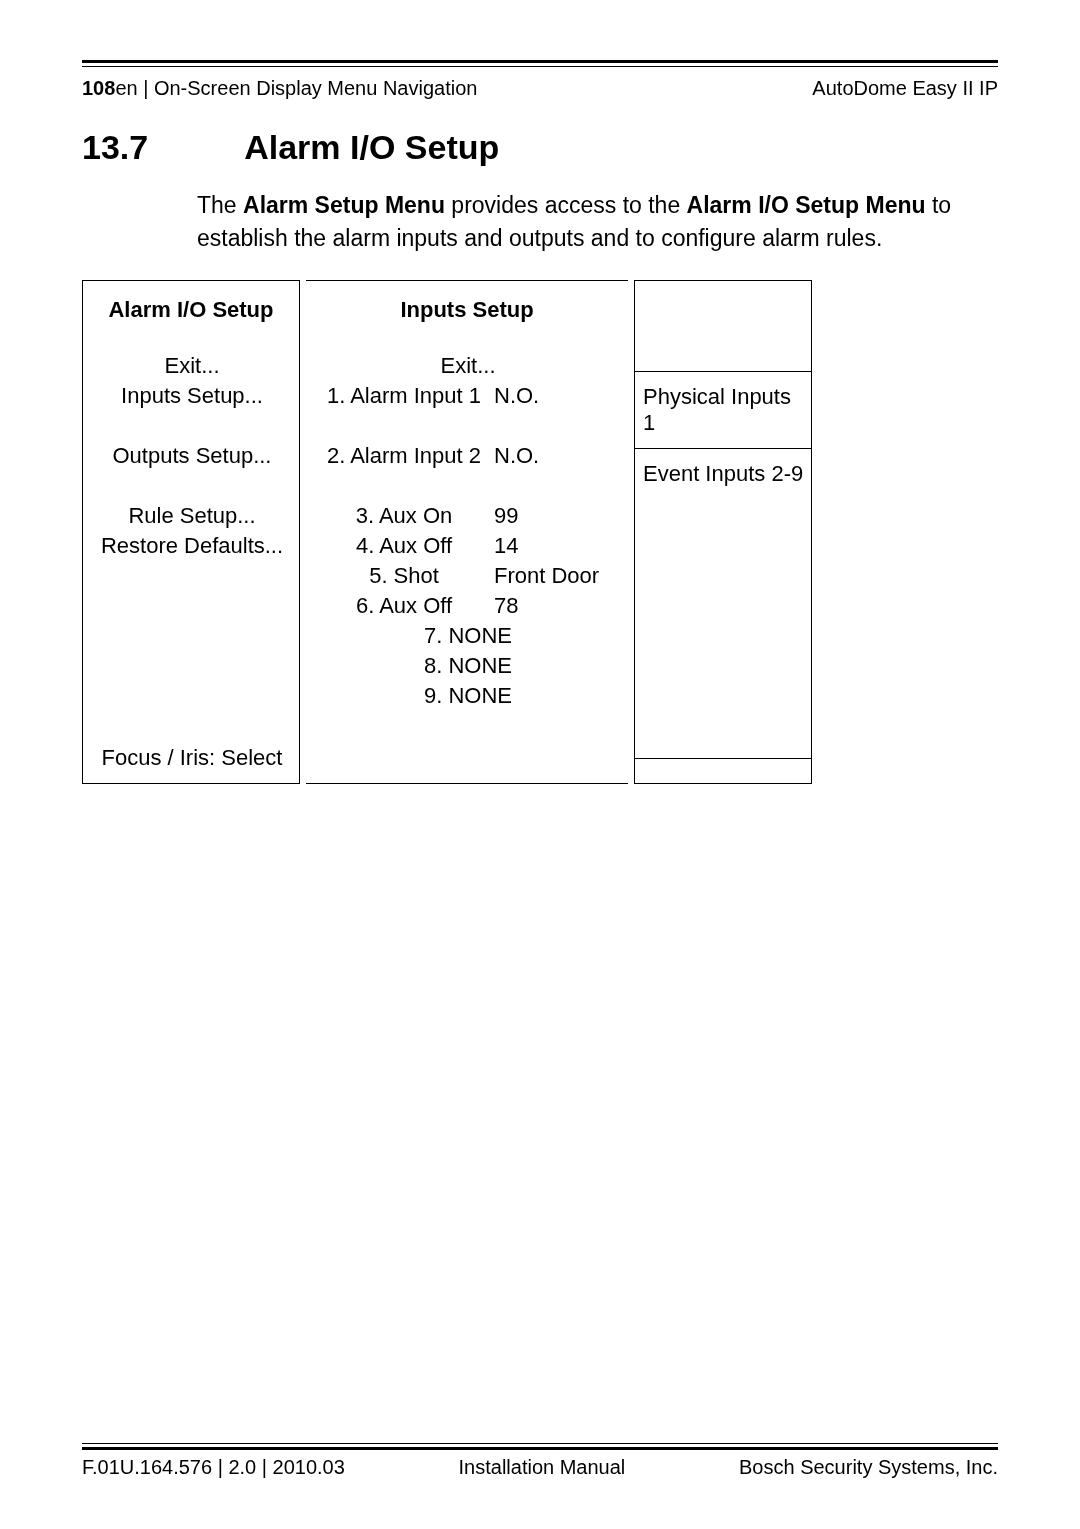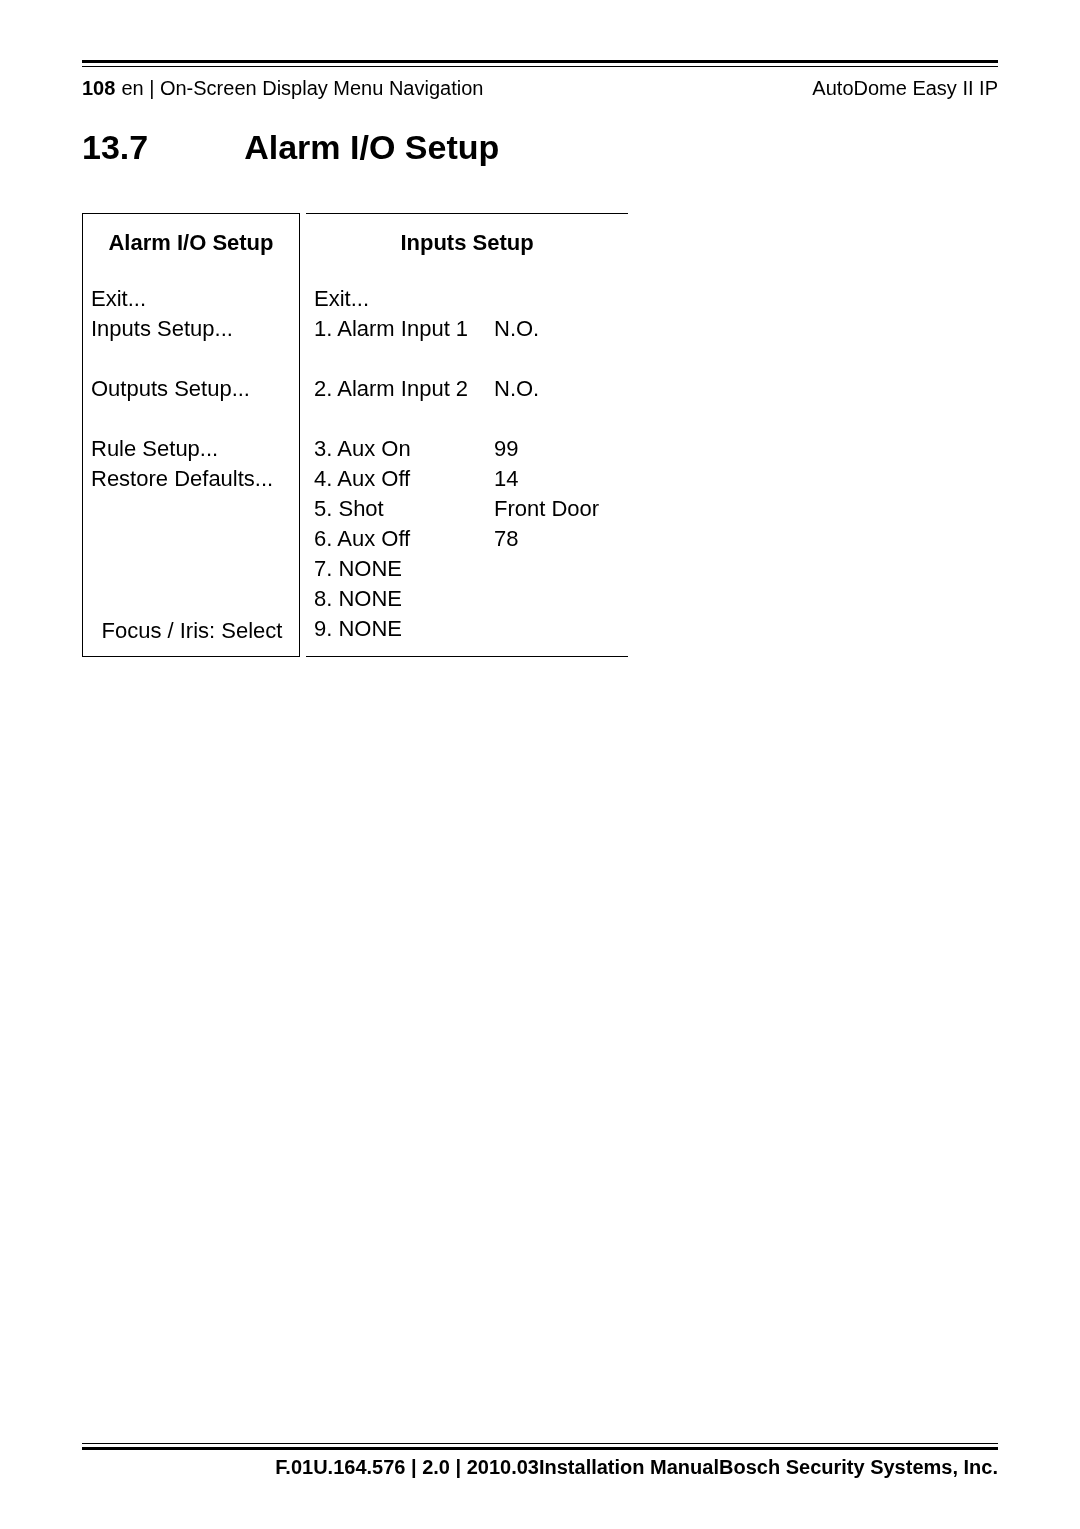--- a/index.html
+++ b/index.html
@@ -22,21 +22,21 @@
     .header-lines .hr-thin { margin-top: 3px; }
     .footer-lines { margin-top: auto; }
     .footer-lines .hr-thick { margin-top: 3px; }
 
     .running-head {
       display: flex;
       justify-content: space-between;
       font-size: 20px;
       margin: 6px 0 28px;
     }
-    .running-head .left { display: flex; gap: 6px; }
+    .running-head .left { display: flex; }
     .running-head .pagenum { font-weight: bold; }
 
     .section-heading {
       display: flex;
       gap: 96px;
       margin-bottom: 22px;
     }
     .section-heading .num,
     .section-heading .title { font-size: 34px; font-weight: bold; }
     .body-indent { margin-left: 115px; }
@@ -59,32 +59,31 @@
     .col3 { flex: 0 0 178px; }
     .gap  { width: 6px; }
 
     .cell {
       padding: 12px 6px 12px 8px;
       border-bottom: 1.5px solid #000;
       font-size: 22px;
     }
     .cell.head { text-align: center; font-weight: bold; padding: 16px 6px; }
     .cell.noborder { border-bottom: none; }
-    .cell .line { padding: 2px 0; }
+    .cell .line { padding: 2px 0; text-align: center; }
     .flexrow { display: flex; }
     .flexrow .l { flex: 0 0 180px; }
     .cell.centered { text-align: center; }
     .grow { flex: 1 1 auto; }
 
     .running-foot {
       display: flex;
-      justify-content: flex-end;
+      justify-content: space-between;
       font-size: 20px;
       margin-top: 6px;
-      font-weight: bold;
     }
   </style>
 </head>
 <body>
 
 <div class="page">
 
   <div class="header-lines">
     <hr class="hr-thick">
     <hr class="hr-thin">
@@ -96,20 +95,23 @@
       <span>en | On-Screen Display Menu Navigation</span>
     </div>
     <span>AutoDome Easy II IP</span>
   </div>
 
   <div class="section-heading">
     <span class="num">13.7</span>
     <span class="title">Alarm I/O Setup</span>
   </div>
 
+  <p class="intro body-indent">
+    <span>The </span><b>Alarm Setup Menu</b><span> provides access to the </span><b>Alarm I/O Setup Menu</b><span> to establish the alarm inputs and outputs and to configure alarm rules.</span>
+  </p>
 
   <div class="tables-wrap">
 
     <div class="col col1">
       <div class="cell head noborder">Alarm I/O Setup</div>
       <div class="cell noborder grow">
         <div class="line">Exit...</div>
         <div class="line">Inputs Setup...</div>
         <div class="line">&nbsp;</div>
         <div class="line">Outputs Setup...</div>
@@ -153,20 +155,26 @@
           <span>78</span>
         </div>
         <div class="line">7. NONE</div>
         <div class="line">8. NONE</div>
         <div class="line">9. NONE</div>
       </div>
     </div>
 
     <div class="gap"></div>
 
+    <div class="col col3">
+      <div class="cell noborder" style="height:90px"></div>
+      <div class="cell" style="border-top:1.5px solid #000">Physical Inputs 1</div>
+      <div class="cell" style="height:310px">Event Inputs 2-9</div>
+      <div class="cell noborder grow"></div>
+    </div>
 
   </div>
 
   <div class="footer-lines">
     <hr class="hr-thin">
     <hr class="hr-thick">
   </div>
 
   <div class="running-foot">
     <span>F.01U.164.576 | 2.0 | 2010.03</span>

